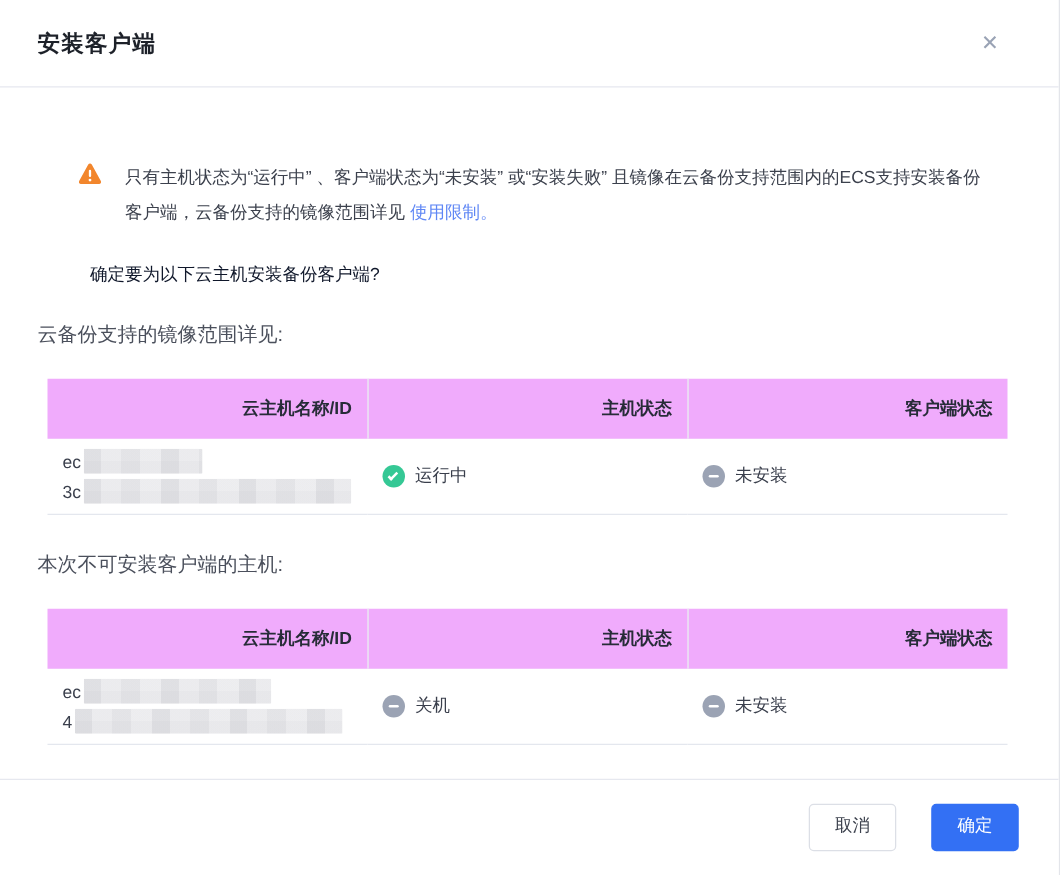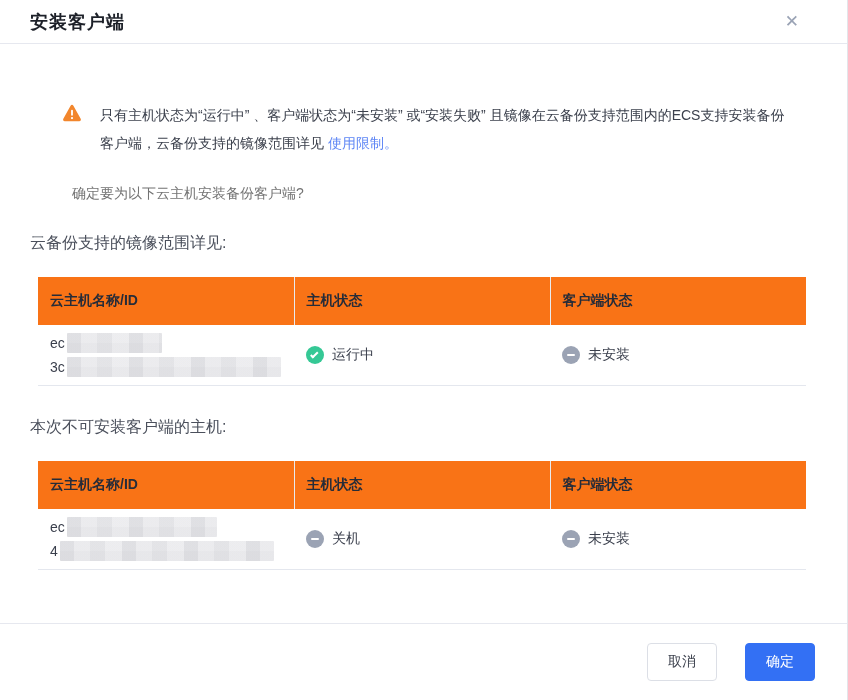--- a/index.html
+++ b/index.html
@@ -11,21 +11,21 @@
   .dialog {
     position: relative;
     width: 848px;
     height: 700px;
     background: #fff;
     border-right: 1px solid #e3e5ea;
     overflow: hidden;
   }
   
   .dialog-header {
-    height: 44px;
+    height: 70px;
     display: flex;
     align-items: center;
     justify-content: space-between;
     padding: 0 30px;
     border-bottom: 1px solid #e6e8ef;
     gap: 28px;
   }
   .dialog-title {
     font-size: 18px;
     font-weight: bold;
@@ -60,41 +60,41 @@
   }
   .link {
     color: #5e86f5;
     text-decoration: none;
     cursor: pointer;
     margin-left: 4px;
   }
   .question {
     margin: 27px 0 0 42px;
     font-size: 14px;
-    color: #737373;
+    color: #0f172a;
     line-height: 18px;
   }
   .section-title {
     margin-top: 29px;
     font-size: 16px;
     font-weight: normal;
     color: #4b505c;
     line-height: 24px;
   }
   
   .host-table {
     margin: 22px 0 0 8px;
     width: 768px;
     border-collapse: collapse;
     table-layout: fixed;
     font-size: 14px;
   }
   .host-table th {
-    background: #f97316;
-    text-align: left;
+    background: #f0abfc;
+    text-align: right;
     font-weight: bold;
     color: #272c38;
     height: 48px;
     padding: 0 12px;
     border-left: 1px solid #e8eaef;
   }
   .host-table th:first-child { border-left: none; }
   .host-table td {
     height: 60px;
     padding: 8px 12px;

